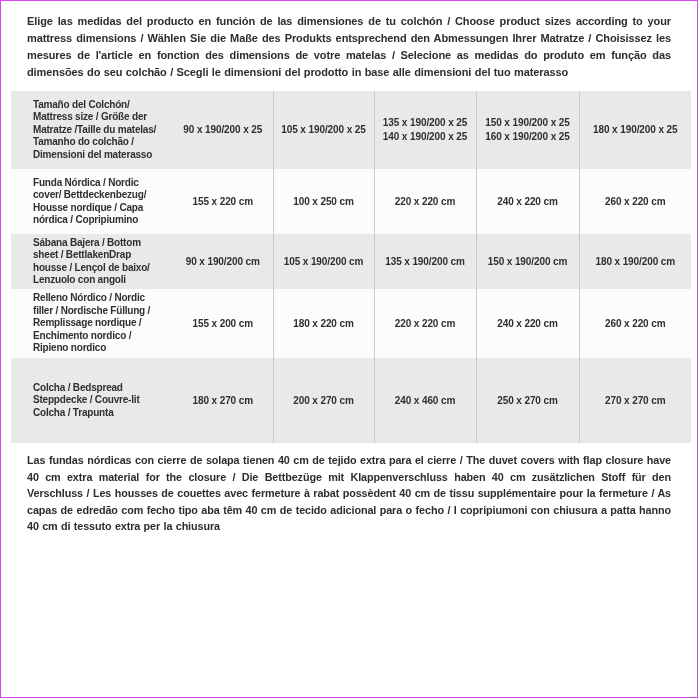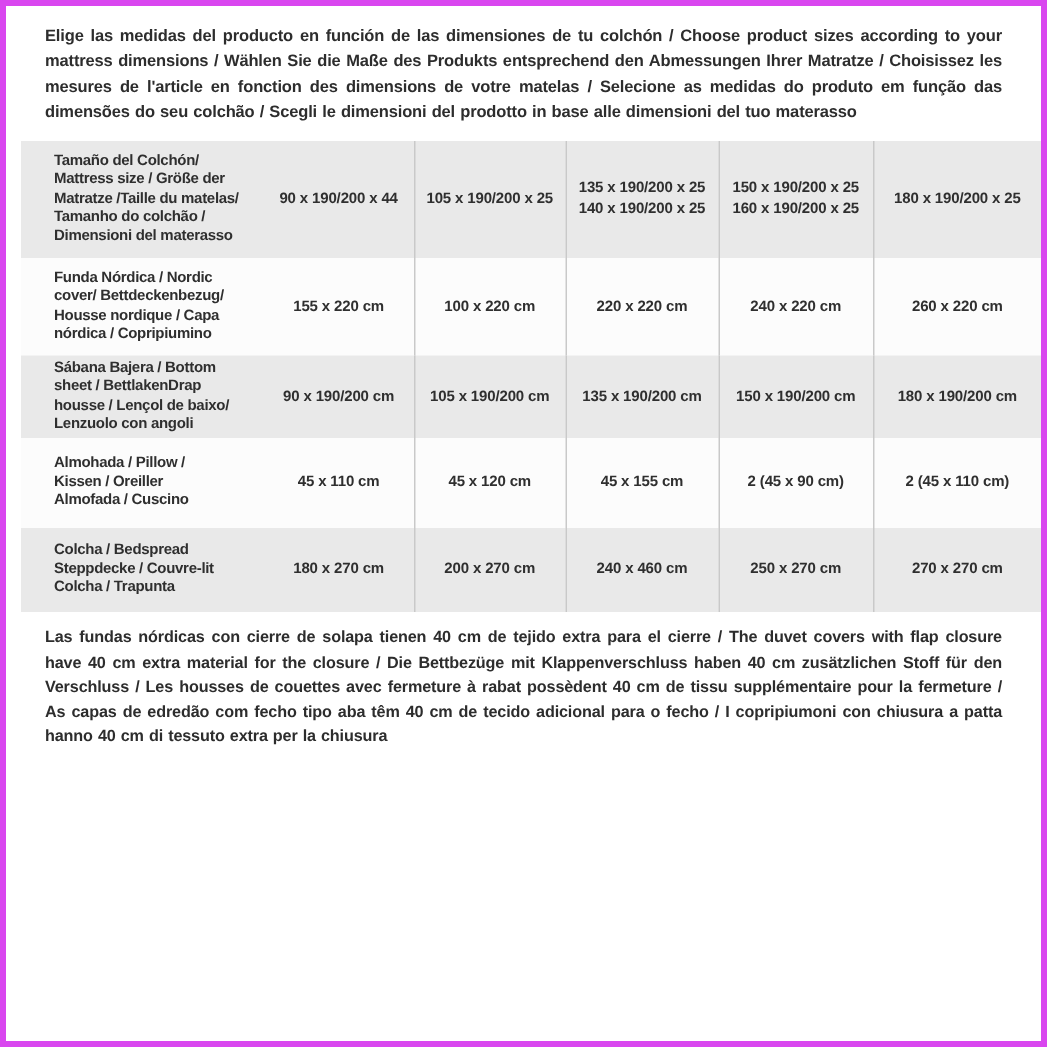--- a/index.html
+++ b/index.html
@@ -1,20 +1,20 @@
 <!DOCTYPE html>
 <html><head>
 <meta charset="utf-8">
 <style>
   html,body{margin:0;padding:0;}
   body{
     width:700px;height:700px;background:#ffffff;overflow:hidden;
     font-family:"Liberation Sans",sans-serif;font-weight:bold;color:#2f2f2f;
   }
-  .page{width:698px;height:698px;border:4px solid #d946ef;box-sizing:border-box;}
+  .page{width:698px;height:698px;border:1px solid #d946ef;box-sizing:border-box;}
   .note{
     margin:0;padding:12px 26px 0 26px;
     font-size:11px;line-height:17px;text-align:justify;
     letter-spacing:-0.1px;word-spacing:0.5px;color:#2d2d2d;
   }
   .footer-note{padding-top:9px;font-size:10.8px;line-height:16.5px;}
   table.size-table{
     border-collapse:collapse;table-layout:fixed;
     margin:10px 10px 0 10px;width:680px;
   }
@@ -23,21 +23,21 @@
     padding-left:22px;padding-right:2px;
     white-space:pre-line;line-height:12.5px;letter-spacing:-0.2px;
   }
   td.val{
     text-align:center;white-space:pre-line;line-height:14px;letter-spacing:-0.1px;
   }
   td.val + td.val{border-left:1px solid #c9c9c9;}
   tr:nth-child(odd){background:#e9e9e9;}
   tr:nth-child(even){background:#fcfcfc;}
   tr.r0{height:78px}tr.r1{height:65px}tr.r2{height:64px}tr.r3{height:55px}
-  tr.r4{height:69px}tr.r5{height:60px}tr.r6{height:56px}tr.r7{height:64px}
+  tr.r4{height:69px}tr.r5{height:60px}tr.r6{height:85px}tr.r7{height:64px}
 </style>
 </head>
 <body>
 
 <div class="page">
 
   <p class="note">Elige las medidas del producto en función de las dimensiones de tu colchón / Choose product sizes according to your mattress dimensions / Wählen Sie die Maße des Produkts entsprechend den Abmessungen Ihrer Matratze / Choisissez les mesures de l'article en fonction des dimensions de votre matelas / Selecione as medidas do produto em função das dimensões do seu colchão / Scegli le dimensioni del prodotto in base alle dimensioni del tuo materasso</p>
 
   <table class="size-table">
     <colgroup>
@@ -48,59 +48,61 @@
         <col style="width:103px">
         <col style="width:112px">
     </colgroup>
     <tbody>
       <tr class="r0">
         <td class="lbl">Tamaño del Colchón/
 Mattress size / Größe der
 Matratze /Taille du matelas/
 Tamanho do colchão /
 Dimensioni del materasso</td>
-        <td class="val">90 x 190/200 x 44</td>
+        <td class="val">90 x 190/200 x 25</td>
         <td class="val">105 x 190/200 x 25</td>
         <td class="val">135 x 190/200 x 25
 140 x 190/200 x 25</td>
         <td class="val">150 x 190/200 x 25
 160 x 190/200 x 25</td>
         <td class="val">180 x 190/200 x 25</td>
       </tr>
       <tr class="r1">
         <td class="lbl">Funda Nórdica /  Nordic
 cover/ Bettdeckenbezug/
 Housse nordique  / Capa
 nórdica / Copripiumino</td>
         <td class="val">155 x 220 cm</td>
-        <td class="val">100 x 220 cm</td>
+        <td class="val">100 x 250 cm</td>
         <td class="val">220 x 220 cm</td>
         <td class="val">240 x 220 cm</td>
         <td class="val">260 x 220 cm</td>
       </tr>
       <tr class="r3">
         <td class="lbl">Sábana Bajera / Bottom
 sheet / BettlakenDrap
 housse / Lençol de baixo/
 Lenzuolo con angoli</td>
         <td class="val">90 x 190/200 cm</td>
         <td class="val">105 x 190/200 cm</td>
         <td class="val">135 x 190/200 cm</td>
         <td class="val">150 x 190/200 cm</td>
         <td class="val">180 x 190/200 cm</td>
       </tr>
-      <tr class="r5">
-        <td class="lbl">Almohada  / Pillow /
-Kissen / Oreiller
-Almofada / Cuscino</td>
-        <td class="val">45 x 110 cm</td>
-        <td class="val">45 x 120 cm</td>
-        <td class="val">45 x 155 cm</td>
-        <td class="val">2 (45 x 90 cm)</td>
-        <td class="val">2 (45 x 110 cm)</td>
+      <tr class="r4">
+        <td class="lbl">Relleno Nórdico / Nordic
+filler / Nordische Füllung /
+Remplissage nordique /
+Enchimento nordico /
+Ripieno nordico</td>
+        <td class="val">155 x 200 cm</td>
+        <td class="val">180 x 220 cm</td>
+        <td class="val">220 x 220 cm</td>
+        <td class="val">240 x 220 cm</td>
+        <td class="val">260 x 220 cm</td>
       </tr>
       <tr class="r6">
         <td class="lbl">Colcha / Bedspread
 Steppdecke / Couvre-lit
 Colcha / Trapunta</td>
         <td class="val">180 x 270 cm</td>
         <td class="val">200 x 270 cm</td>
         <td class="val">240 x 460 cm</td>
         <td class="val">250 x 270 cm</td>
         <td class="val">270 x 270 cm</td>

